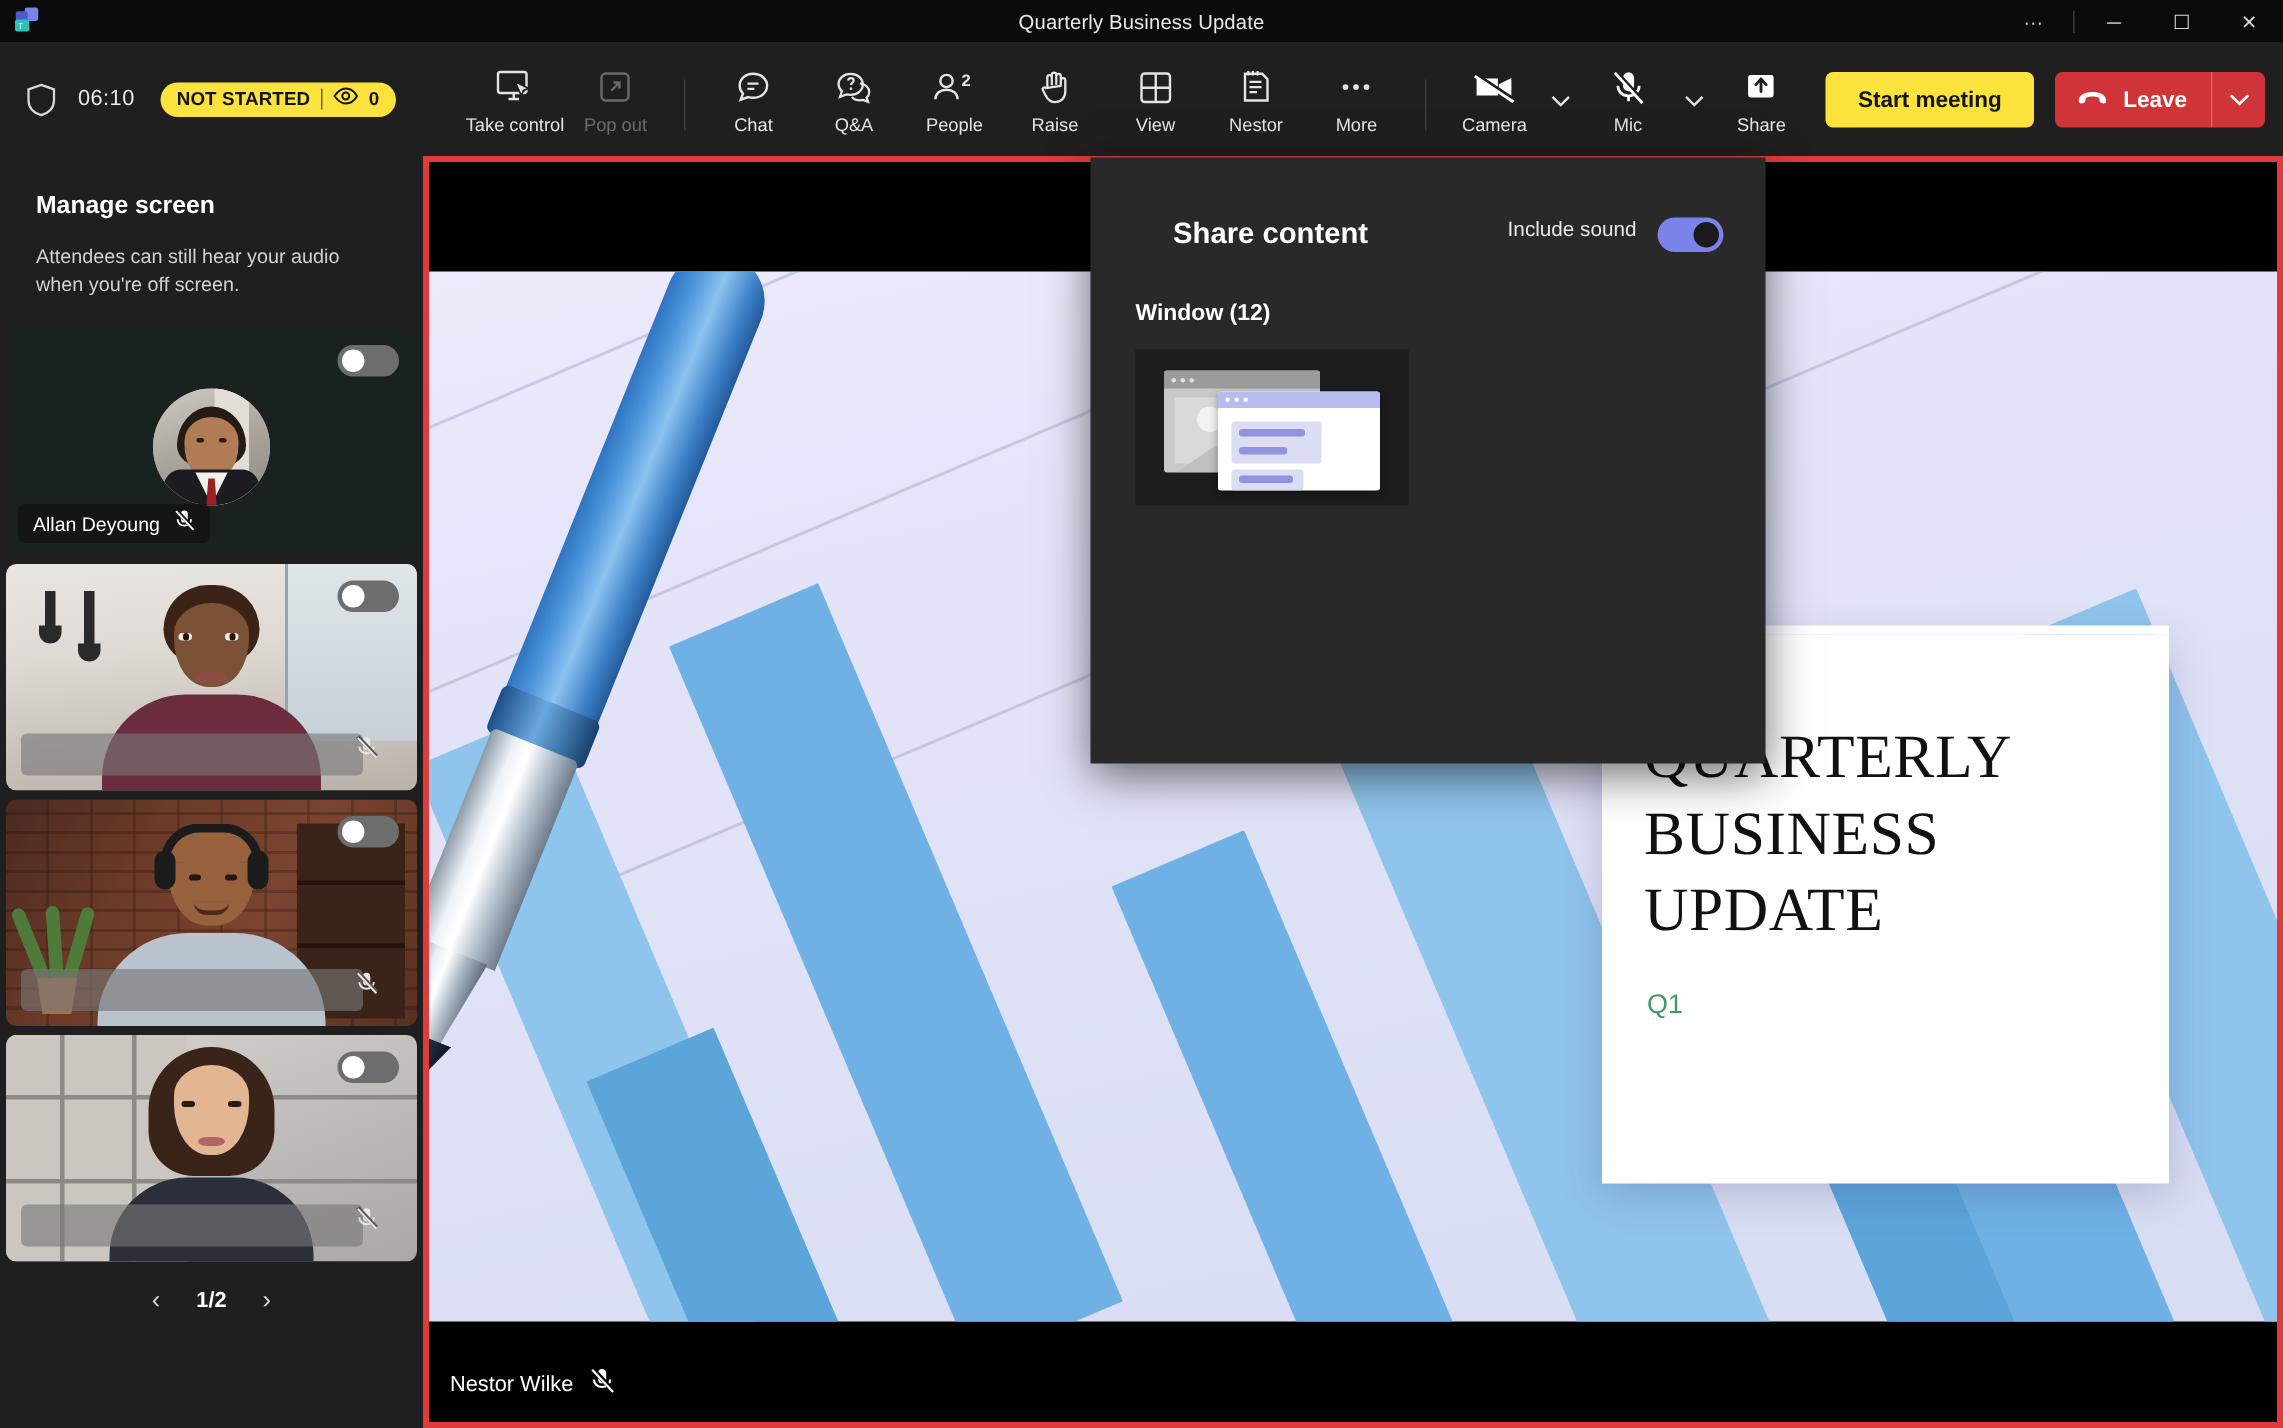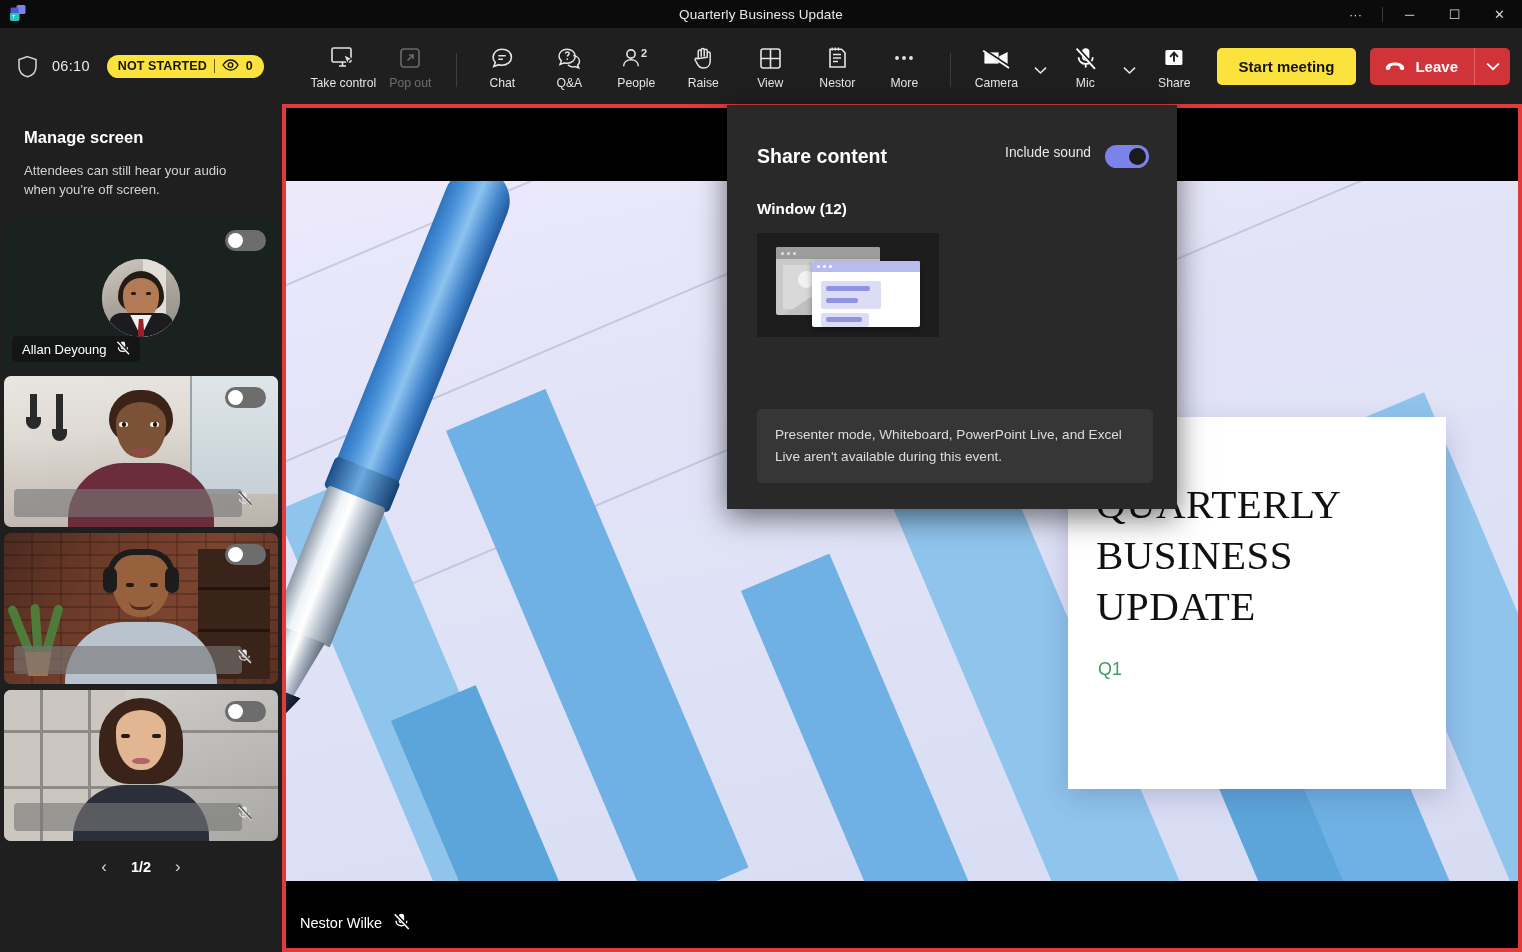--- a/index.html
+++ b/index.html
@@ -47,21 +47,21 @@
   .tool {
     width: 67px; display: flex; flex-direction: column; align-items: center; gap: 4px;
     cursor: pointer; border-radius: 4px; padding-top: 5px; padding-bottom: 3px;
   }
   .tool .ti { height: 28px; display: flex; align-items: center; justify-content: center; }
   .tool .tl { color: #e4e4e4; font-size: 12.2px; white-space: nowrap; }
   .tool.disabled .tl, .tool.disabled .ti { opacity: .38; }
   .tool.active .ti svg { }
   .vsep { width: 1px; height: 34px; background: #3d3d3d; margin: 14px 12px 0 12px; }
 
-  .with-caret { display: flex; align-items: flex-end; }
+  .with-caret { display: flex; align-items: center; }
   .caret-btn {
     width: 22px; height: 46px; display: flex; align-items: center; justify-content: center;
     cursor: pointer; color: #e4e4e4; border-radius: 4px; margin-top: 2px;
   }
 
   .spacer { flex: 1; }
   .btn-start {
     height: 37px; background: #fbe23c; color: #141414; border: none; border-radius: 5px;
     font-size: 15px; font-weight: 700; padding: 0 22px; cursor: pointer;
     font-family: "Liberation Sans", sans-serif;
@@ -249,21 +249,21 @@
     position: absolute; left: 14px; bottom: 14px; display: flex; align-items: center; gap: 11px; z-index: 6;
   }
   .stage-name .nm { color: #fff; font-size: 14.5px; }
 
   
   .flyout {
     position: absolute; left: 727px; top: 105px; width: 450px; height: 404px;
     background: #292929; box-shadow: 0 8px 28px rgba(0,0,0,.55); z-index: 40;
   }
   .fo-head { display: flex; align-items: center; padding: 40px 28px 0 30px; }
-  .fo-title { color: #fff; font-size: 19.5px; font-weight: 700; }
+  .fo-title { color: #fff; font-size: 19.5px; font-weight: 700; margin-left: 25px; }
   .fo-sound { margin-left: auto; display: flex; align-items: flex-start; gap: 14px; }
   .fo-sound .lbl { color: #e7e7e7; font-size: 13.8px; }
   .switch-on {
     position: relative; width: 44px; height: 23px; border-radius: 12px; background: #7b83eb; cursor: pointer;
   }
   .switch-on::after {
     content: ''; position: absolute; right: 3px; top: 3px; width: 17px; height: 17px;
     border-radius: 50%; background: #1b1b1b;
   }
   .fo-cols { display: flex; gap: 40px; padding: 32px 0 0 30px; }
@@ -711,18 +711,15 @@
               <div class="ln" style="left:14px;top:25px;width:44px;"></div>
               <div class="ln" style="left:14px;top:37px;width:32px;"></div>
               <div class="card" style="top:52px;height:14px;width:48px;"></div>
               <div class="ln" style="left:14px;top:56px;width:36px;"></div>
             </div>
           </div>
         </div>
       </div>
     </div>
 
-    <div class="fo-note">
-      <p>Presenter mode, Whiteboard, PowerPoint Live, and Excel Live aren't available during this event.</p>
-    </div>
   </div>
 
 </div>
 
 </body></html>

